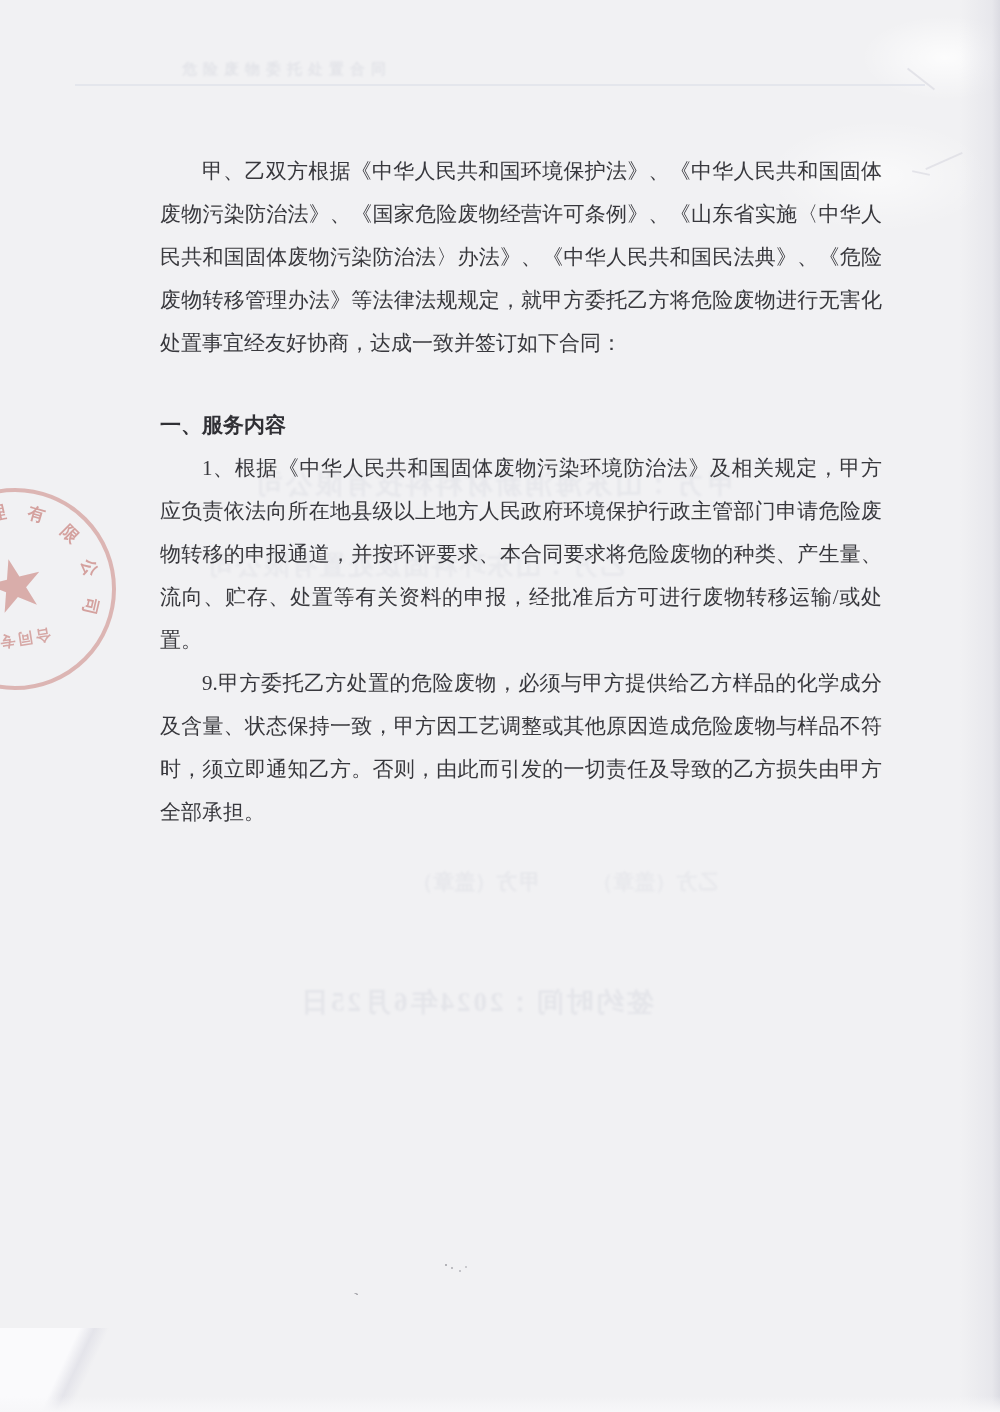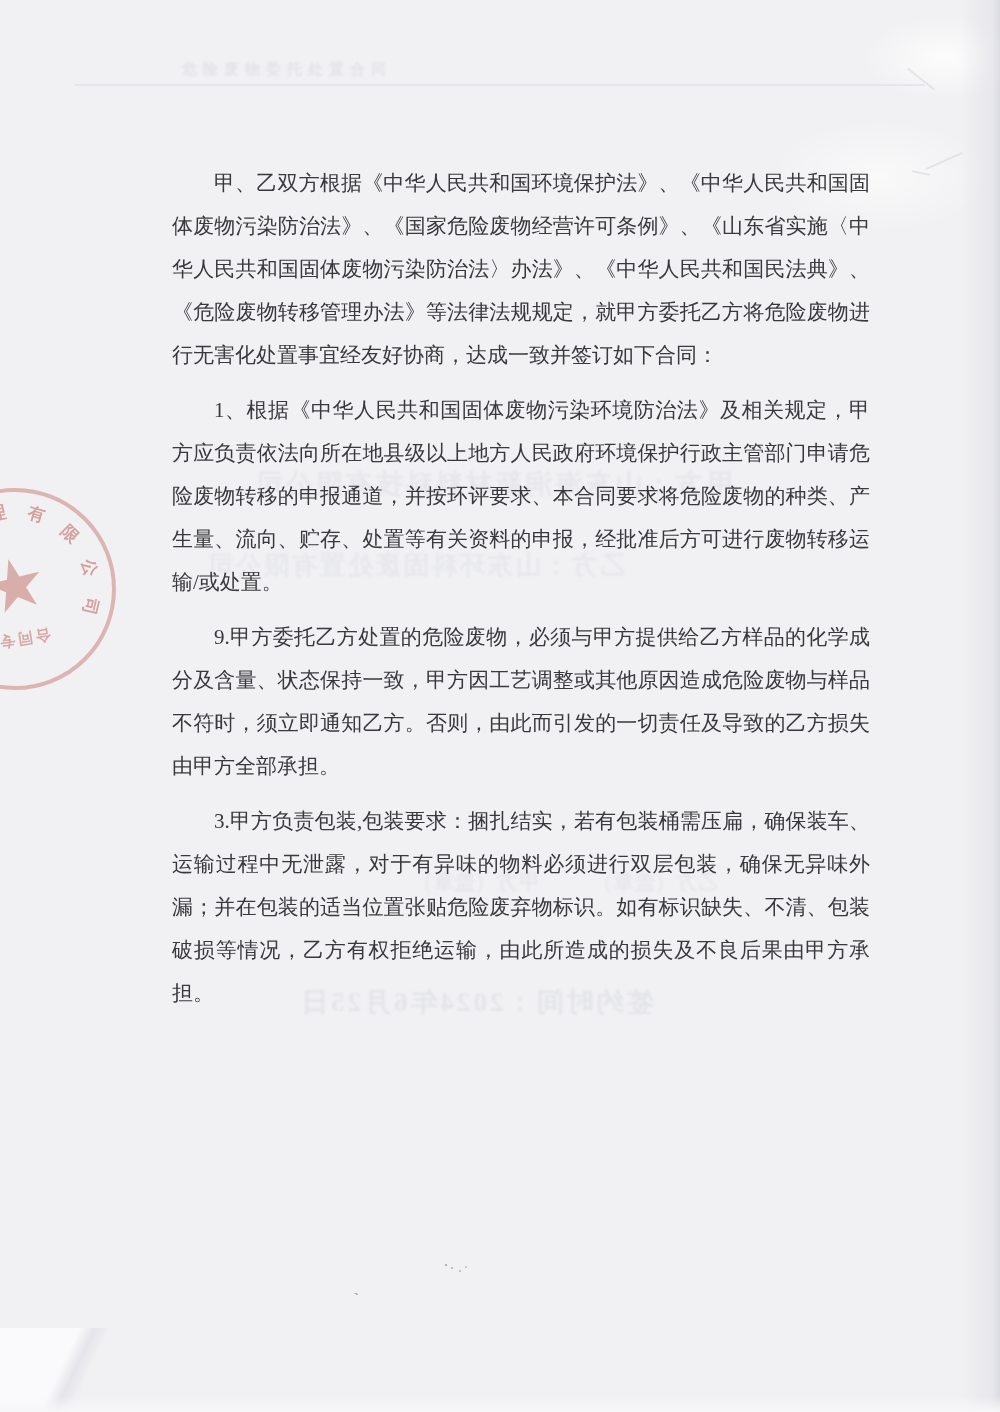--- a/index.html
+++ b/index.html
@@ -108,21 +108,21 @@
     background:#8a8a90;border-radius:50%;
     box-shadow:6px 3px 0 #9a9aa0, 14px 6px 0 #a6a6ac, 20px 2px 0 #b0b0b6;
     opacity:.8;
   }
   
   .doc{
     position:absolute;left:160px;top:150px;width:722px;
     font-size:21px;line-height:43px;color:#38383d;
     text-align:justify;
   }
-  .doc p{margin:12px;text-indent:2em;}
+  .doc p{margin:0;text-indent:2em;}
   .doc h2{
     margin:39px 0 0 0;
     font-size:21px;line-height:43px;font-weight:bold;color:#303035;
     text-indent:0;
   }
   .doc h2.sec2{margin-top:12px;}
 </style>
 </head>
 <body>
 
@@ -152,22 +152,22 @@
     <span class="stamp-char a6">限</span>
     <span class="stamp-char a7">公</span>
     <span class="stamp-char a8">司</span>
     <div class="stamp-star">★</div>
     <div class="stamp-inner">合同专用</div>
   </div>
 
   <div class="doc">
     <p>甲、乙双方根据《中华人民共和国环境保护法》、《中华人民共和国固体废物污染防治法》、《国家危险废物经营许可条例》、《山东省实施〈中华人民共和国固体废物污染防治法〉办法》、《中华人民共和国民法典》、《危险废物转移管理办法》等法律法规规定，就甲方委托乙方将危险废物进行无害化处置事宜经友好协商，达成一致并签订如下合同：</p>
 
+    <h2 class="sec1">一、服务内容</h2>
     <p>1、根据《中华人民共和国固体废物污染环境防治法》及相关规定，甲方应负责依法向所在地县级以上地方人民政府环境保护行政主管部门申请危险废物转移的申报通道，并按环评要求、本合同要求将危险废物的种类、产生量、流向、贮存、处置等有关资料的申报，经批准后方可进行废物转移运输/或处置。</p>
 
     <p>9.甲方委托乙方处置的危险废物，必须与甲方提供给乙方样品的化学成分及含量、状态保持一致，甲方因工艺调整或其他原因造成危险废物与样品不符时，须立即通知乙方。否则，由此而引发的一切责任及导致的乙方损失由甲方全部承担。</p>
-    <p>3.甲方负责包装,包装要求：捆扎结实，若有包装桶需压扁，确保装车、运输过程中无泄露，对于有异味的物料必须进行双层包装，确保无异味外漏；并在包装的适当位置张贴危险废弃物标识。如有标识缺失、不清、包装破损等情况，乙方有权拒绝运输，由此所造成的损失及不良后果由甲方承担。</p>
   </div>
 
   <span class="pencil-mark">、</span>
   <div class="speckles"></div>
 
 </div>
 
 </body></html>

